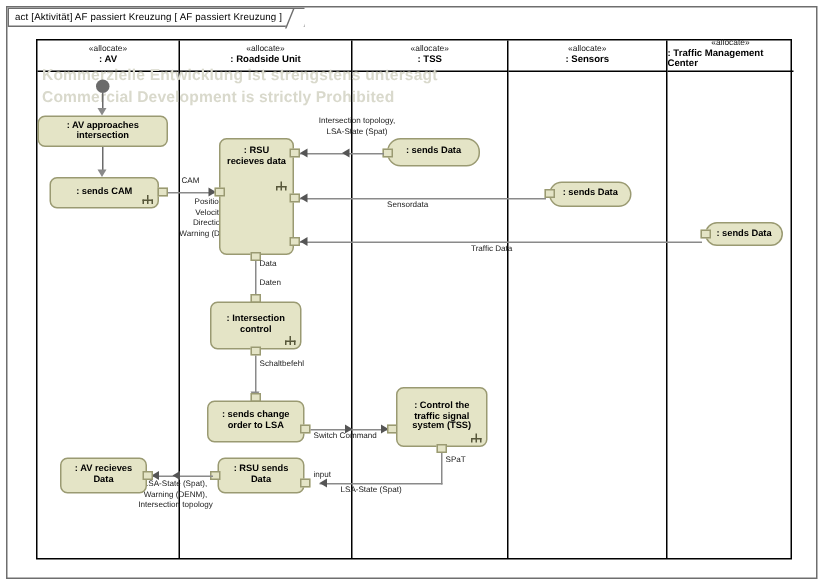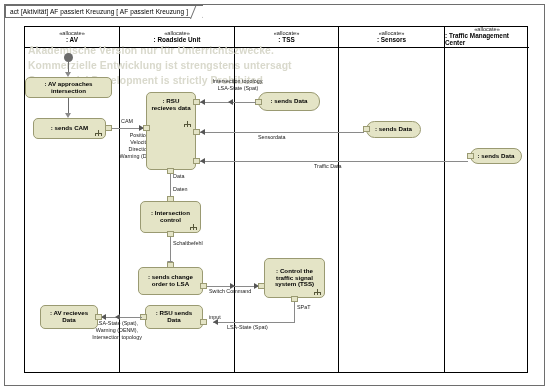--- a/index.html
+++ b/index.html
@@ -124,21 +124,20 @@
 
     <div class="lane" style="left:419px;width:85px;">
       <div class="lane-hd">
         <span class="stereo">«allocate»</span>
         <span class="lane-nm">: Traffic Management Center</span>
       </div>
     </div>
   </div>
 
   <div id="wm">
-    <div>Akademische Version nur für Unterrichtszwecke.</div>
     <div>Kommerzielle Entwicklung ist strengstens untersagt</div>
     <div>Commercial Development is strictly Prohibited</div>
   </div>
 
   <div class="initial" style="left:64px;top:53px;"></div>
   <div class="ln v dk" style="left:68px;top:62px;height:11px;"></div>
   <div class="ar downo" style="left:65px;top:72px;"></div>
 
   <div class="node rounded" style="left:25px;top:77px;width:87px;height:21px;">
     <span class="lbl">: AV approaches intersection</span>

